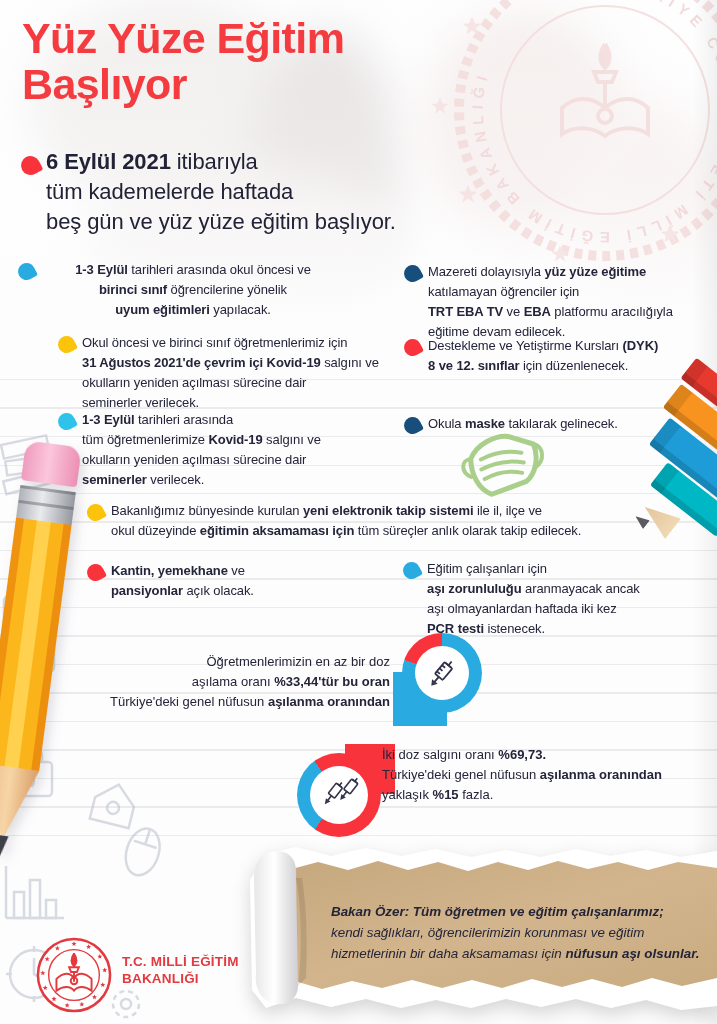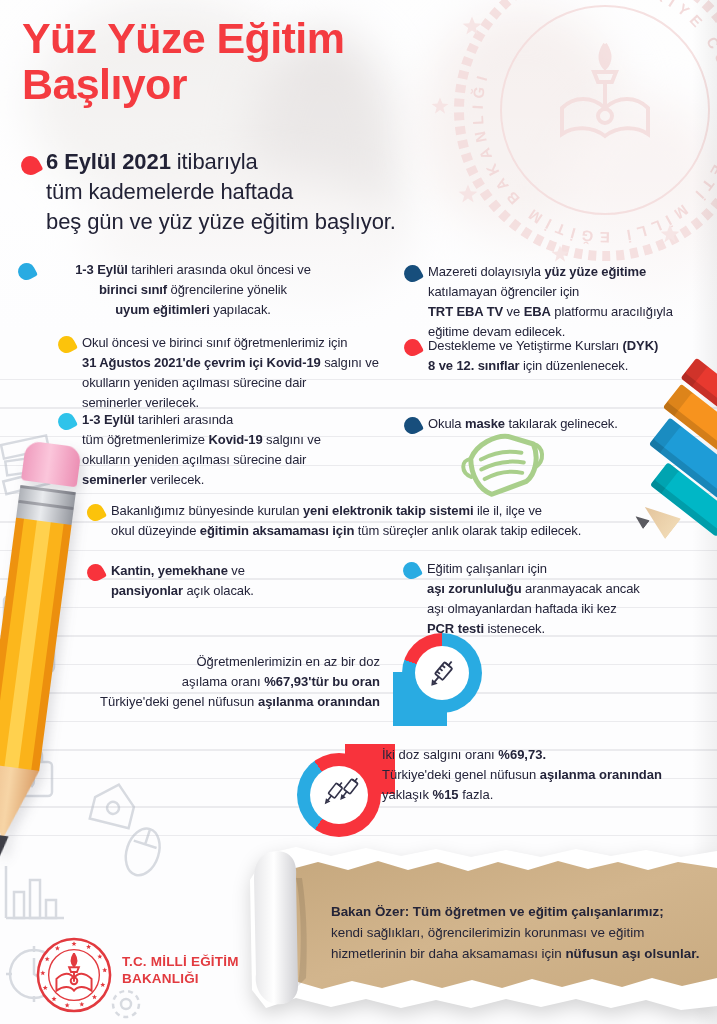--- a/index.html
+++ b/index.html
@@ -46,26 +46,26 @@
   .sq{position:absolute;z-index:1;}
   .sq1{left:393px;top:672px;width:54px;height:54px;}
   .sq2{left:345px;top:744px;width:50px;height:50px;}
   .donut{position:absolute;border-radius:50%;z-index:2;}
   .d1{left:402px;top:633px;width:80px;height:80px;}
   .d2{left:297px;top:753px;width:84px;height:84px;}
   .hole{position:absolute;inset:13px;background:#fff;border-radius:50%;
         display:flex;align-items:center;justify-content:center;}
   .cap{position:absolute;font-size:13px;font-weight:500;line-height:20px;z-index:2;}
   .cap .ln{white-space:nowrap;}
-  .cap1{left:88px;top:652px;width:292px;text-align:right;}
+  .cap1{left:98px;top:652px;width:292px;text-align:right;}
   .cap2{left:382px;top:745px;width:330px;}
   
   .torn{position:absolute;left:236px;top:838px;width:481px;height:178px;z-index:3;
         filter:drop-shadow(0 7px 9px rgba(0,0,0,.16));}
-  .quote{position:absolute;left:331px;top:901px;width:375px;z-index:4;
+  .quote{position:absolute;left:331px;top:901px;width:375px;z-index:4;font-style:italic;
          font-size:13.4px;line-height:21px;color:#242438;}
   .quote .ln{white-space:nowrap;}
   
   .logo{position:absolute;left:35px;top:936px;width:78px;height:78px;z-index:4;}
   .ministry{position:absolute;left:122px;top:953px;z-index:4;color:#e23a3f;font-weight:800;
             font-size:13.5px;line-height:17px;letter-spacing:.2px;}
   
   .pencil{position:absolute;left:26px;top:444px;width:56px;height:414px;z-index:2;
           transform:rotate(7.5deg);transform-origin:28px 0;
           filter:drop-shadow(5px 6px 6px rgba(40,40,60,.14));}
@@ -304,21 +304,21 @@
       <path d="M34,30 C48,25 63,25 75,29" stroke-width="4"></path>
       <path d="M33,40 C47,35 63,35 76,39" stroke-width="4"></path>
       <path d="M35,50 C48,45 62,45 73,49" stroke-width="4"></path>
       <path d="M24,28 C14,28 12,40 22,46" stroke-width="4"></path>
       <path d="M88,22 C98,26 98,40 86,46" stroke-width="4"></path>
     </g>
   </svg>
 
   <div class="cap cap1">
       <div class="ln"><span>Öğretmenlerimizin en az bir doz</span></div>
-      <div class="ln"><span>aşılama oranı </span><span class="b">%67,93'tür bu oran</span></div>
+      <div class="ln"><span>aşılama oranı </span><span class="b">%33,44'tür bu oran</span></div>
       <div class="ln"><span>Türkiye'deki genel nüfusun </span><span class="b">aşılanma oranından</span></div>
     </div>
   <div class="sq sq1" style="background-color: rgb(41, 171, 226);"></div>
   <div class="donut d1" style="background: conic-gradient(rgb(41, 171, 226) 0deg, rgb(41, 171, 226) 289.224deg, rgb(248, 51, 60) 289.224deg, rgb(248, 51, 60) 360deg);">
     <div class="hole">
       <svg width="34" height="34" viewBox="0 0 34 34">
         <g fill="none" stroke="#33334a" stroke-width="1.8" transform="rotate(40 17 17)">
           <path d="M17,2 v5 M13.5,7 h7"></path>
             <rect x="12" y="7" width="10" height="15" rx="1"></rect>
           <path d="M12,11 h4 M12,15 h4 M12,19 h4 M17,22 v7 M15,29 l2,3 l2,-3 Z"></path>

